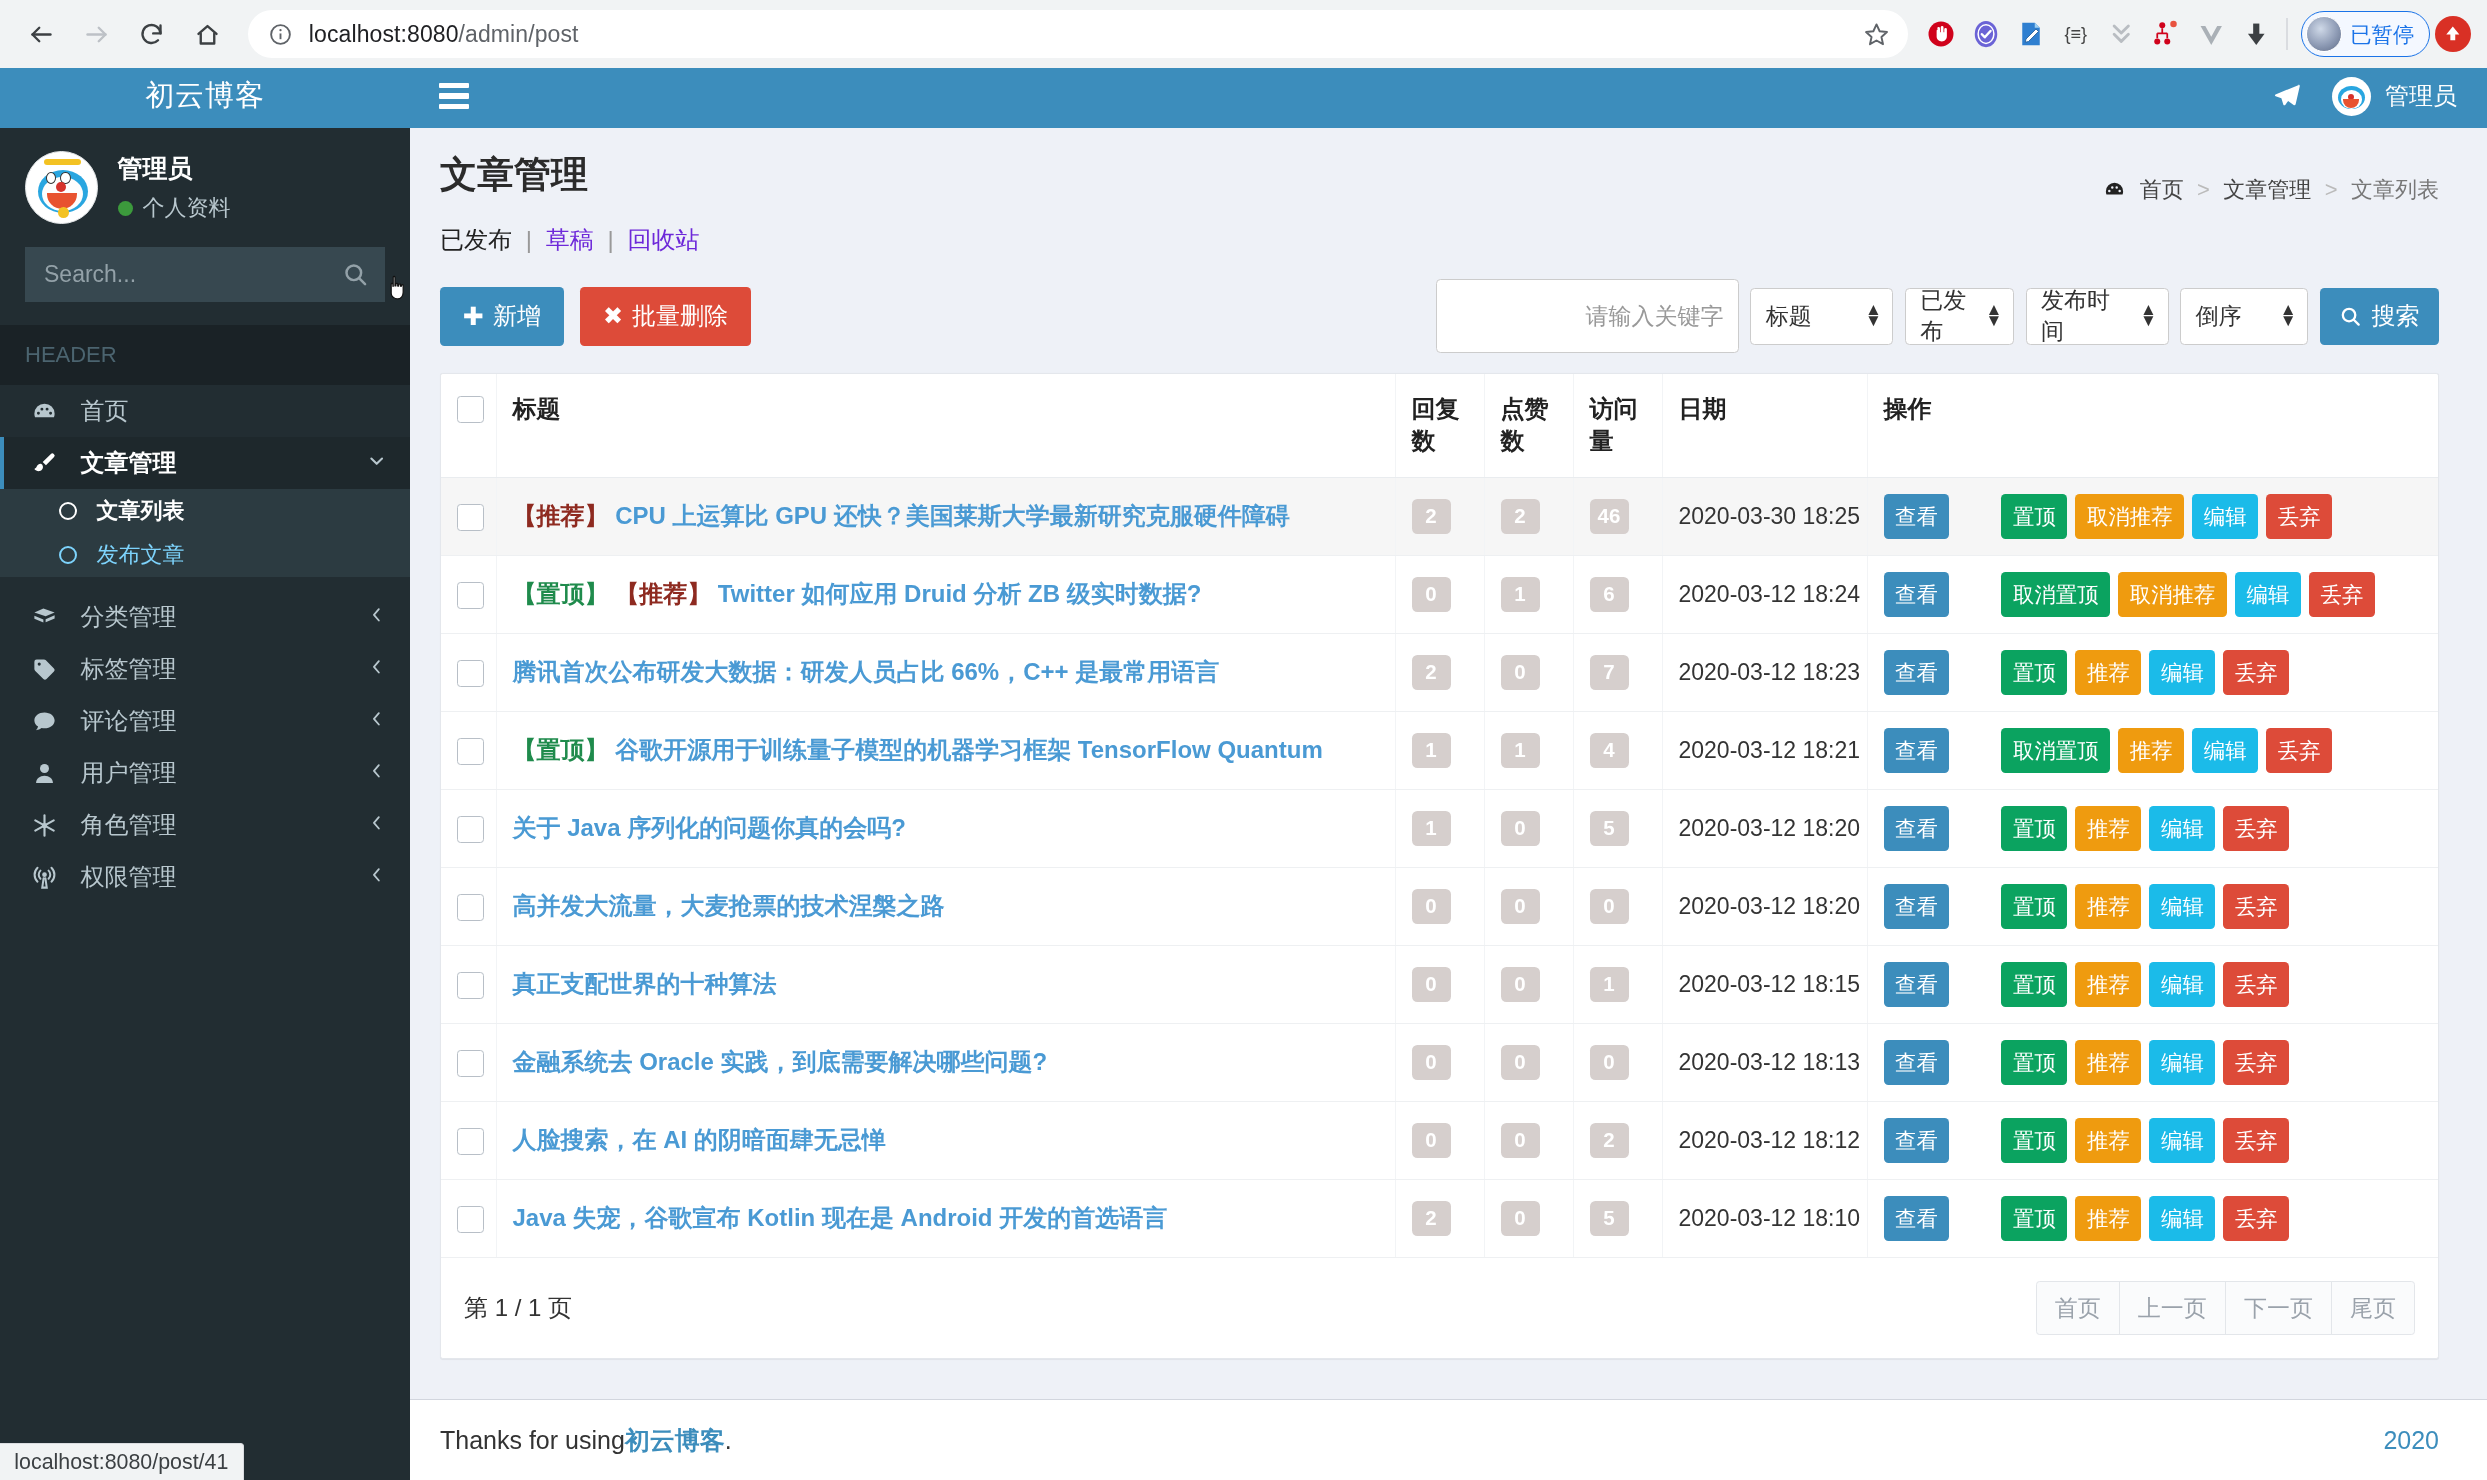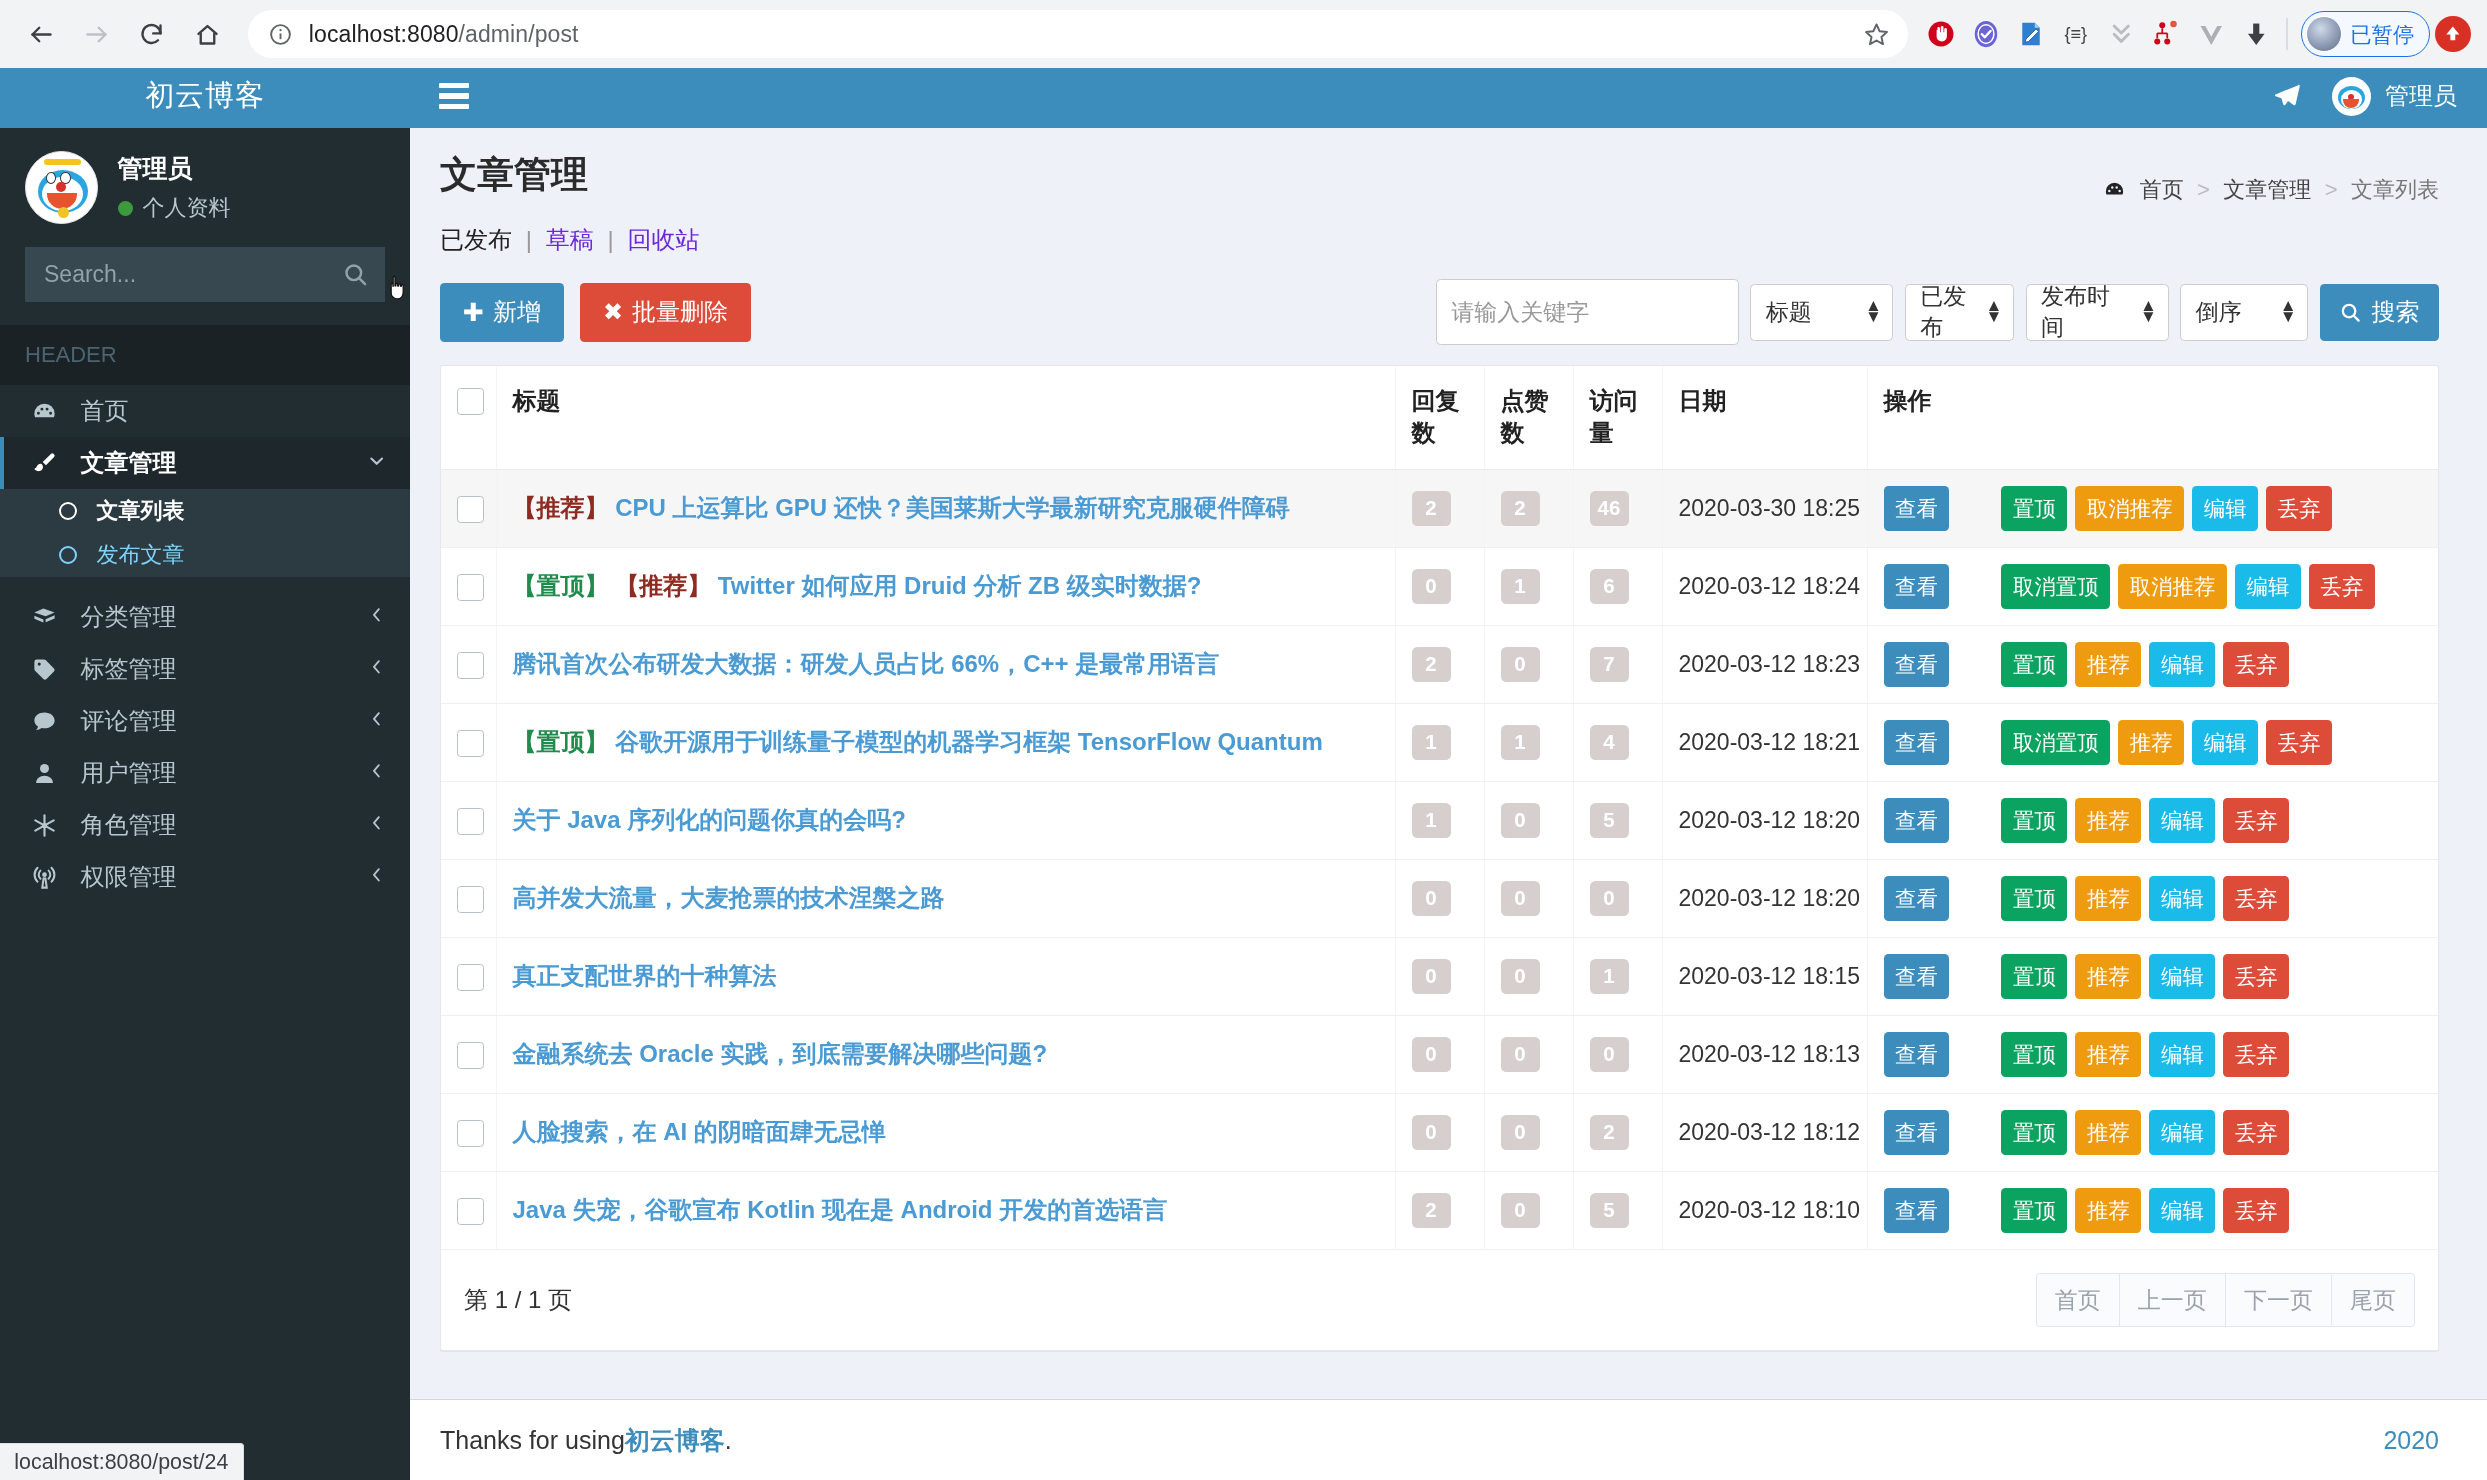--- a/index.html
+++ b/index.html
@@ -164,22 +164,22 @@
     display:flex;align-items:center;padding:23px 48px 0 30px;gap:0;
   }
   .btn{
     border:none;border-radius:4.5px;color:#fff;font-family:inherit;cursor:pointer;
     display:inline-flex;align-items:center;gap:9px;
   }
   #btn-add{background:#3c8dbc;font-size:24px;padding:13.4px 23px;}
   #btn-bulk-del{background:#dd4b39;font-size:24px;padding:13.4px 23px;margin-left:16px;}
   #filters{margin-left:auto;display:flex;align-items:center;gap:11.6px;}
   #filters .fld{
-    height:66px;border:0.9px solid #ccc;border-radius:4.5px;background:#fff;font-size:23px;
-    color:#555;font-family:inherit;padding:0 14.3px;outline:none;
+    height:74px;border:0.9px solid #ccc;border-radius:4.5px;background:#fff;font-size:23px;
+    color:#555;font-family:inherit;padding:0 14.3px;outline:none;text-align:right;
   }
   #kw-input{width:303px;}
   #kw-input::placeholder{color:#999;}
   .sel{
     position:relative;display:inline-flex;align-items:center;height:57px;border:0.9px solid #ccc;
     border-radius:4.5px;background:#fff;padding:0 36px 0 14.3px;font-size:23px;color:#333;
   }
   .sel .arrows{
     position:absolute;right:10.7px;top:50%;transform:translateY(-50%);
     display:flex;flex-direction:column;line-height:.62;font-size:17px;color:#333;
@@ -850,20 +850,20 @@
   </div>
 
   <footer id="footer">
     <span>Thanks for using </span>
     <a href="#">初云博客</a>
     <span>.</span>
     <span class="year">2020</span>
   </footer>
 </div>
 
-<div id="status-bubble">localhost:8080/post/24</div>
+<div id="status-bubble">localhost:8080/post/41</div>
 
 <div id="cursor">
   <svg width="27" height="32" viewBox="0 0 24 30">
     <path d="M8 3c0-1 1.6-1 1.6 0v8.2h.9V9.6c0-1 1.7-1 1.7 0v1.7h.9V10c0-1 1.7-1 1.7 0v1.4h.9v-.7c0-1 1.6-1 1.6 0v6.5c0 3.5-2.2 6.2-5.2 6.2-3.2 0-6-2.4-6-5.4V9.5c0-1 1.6-1 1.6 0v2.1H8z" fill="#fff" stroke="#111" stroke-width="1.1" stroke-linejoin="round"></path>
   </svg>
 </div>
 
 
 </body></html>

